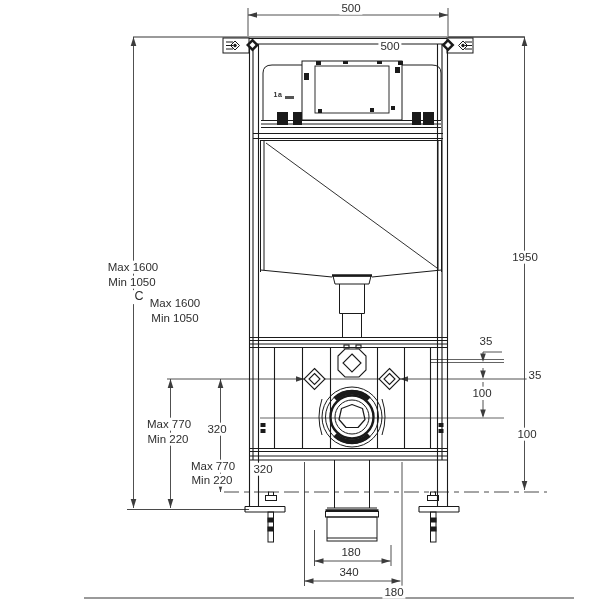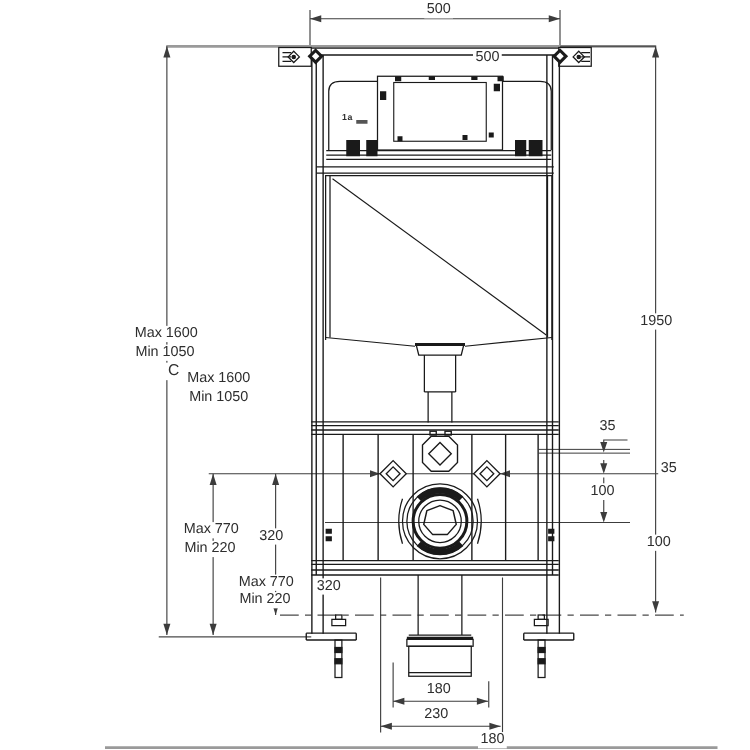--- a/index.html
+++ b/index.html
@@ -235,17 +235,17 @@
   <span class="lbl" style="left:500px;top:434px">100</span>
 
   <span class="lbl" style="left:142px;top:424px">Max 770</span>
   <span class="lbl" style="left:141px;top:439px">Min 220</span>
   <span class="lbl" style="left:190px;top:429px">320</span>
   <span class="lbl" style="left:186px;top:466px">Max 770</span>
   <span class="lbl" style="left:185px;top:480px">Min 220</span>
   <span class="lbl" style="left:236px;top:469px">320</span>
 
   <span class="lbl" style="left:324px;top:552px">180</span>
-  <span class="lbl" style="left:322px;top:572px">230</span>
+  <span class="lbl" style="left:322px;top:572px">340</span>
   <span class="lbl" style="left:367px;top:592px">180</span>
 
   <span class="lbl tiny" style="left:251px;top:95px">1a</span>
 </div>
 
 </body></html>

